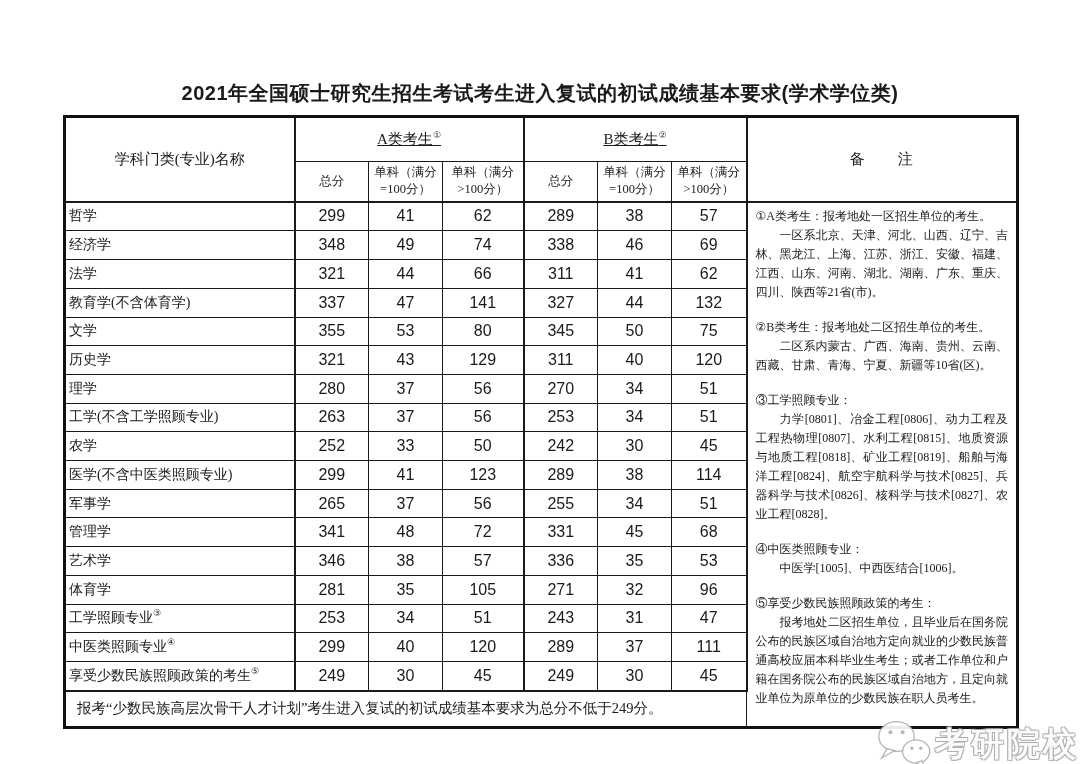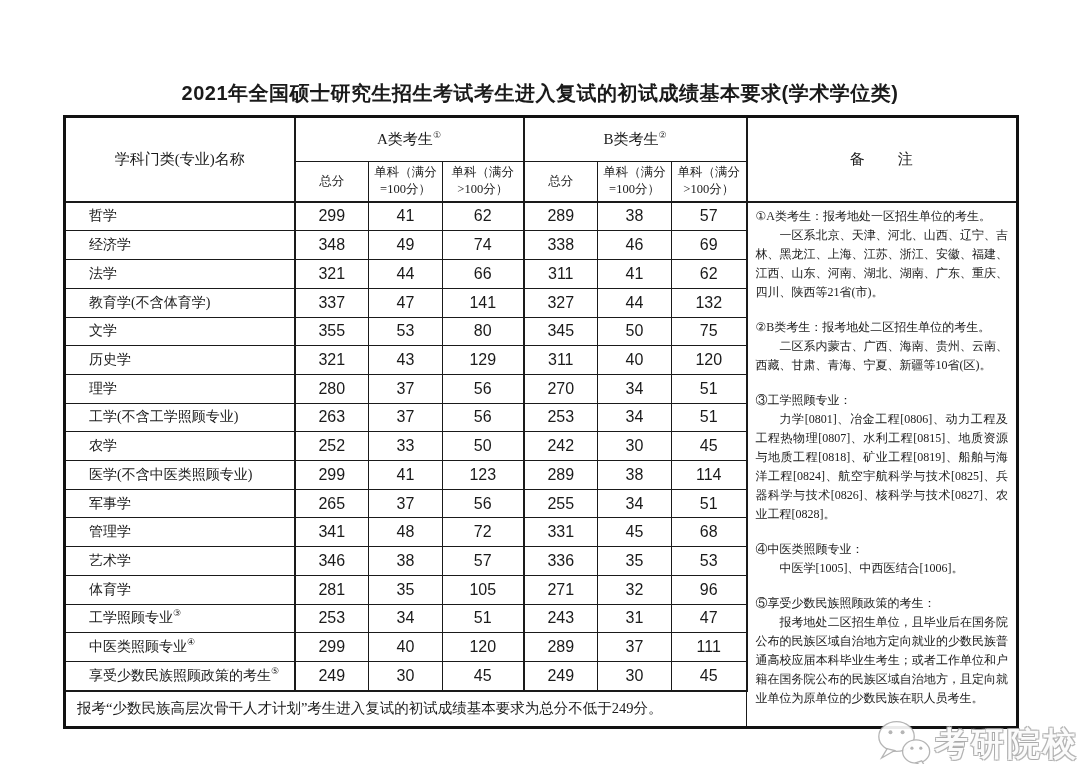--- a/index.html
+++ b/index.html
@@ -18,25 +18,25 @@
     position:absolute; left:63px; top:115px; width:953px; height:607px;
     border-collapse:collapse; table-layout:fixed;
     border:3px solid #111111;
   }
   .score-table td { border:1px solid #1a1a1a; vertical-align:middle; overflow:hidden; }
   .thick-r { border-right-width:2px !important; }
   .thick-b { border-bottom-width:2px !important; }
   tr.hrow1 { height:45px; }
   tr.hrow2 { height:40px; }
   .subject-h { font-size:15px; text-align:center;margin-top:44px; }
-  .group-h  { font-size:15px; text-align:center; }
+  .group-h  { font-size:15px; text-align:center;text-decoration:underline; }
   .group-h sup, .subject-cell sup { font-size:9px; line-height:0; }
   .sub-h { font-size:12.5px; text-align:center; white-space:pre-line; line-height:1.4; }
   .remark-h { font-size:15px; text-align:center; letter-spacing:1px; }
-  .subject-cell { font-size:14px; padding:0 4px 0 23px; text-align:left; }
+  .subject-cell { font-size:14px; padding:0 4px 0 3px; text-align:left; }
   .score-cell {
     font-family:"Liberation Sans","DejaVu Sans",sans-serif;
     font-size:16px; text-align:center;
   }
   .remarks-cell {
     vertical-align:top; padding:4px 8px 4px 8px;
     font-size:12px; line-height:19px; text-align:justify;
   }
   .remark-block { margin-bottom:16px; }
   .remark-block:last-child { margin-bottom:14px; }

